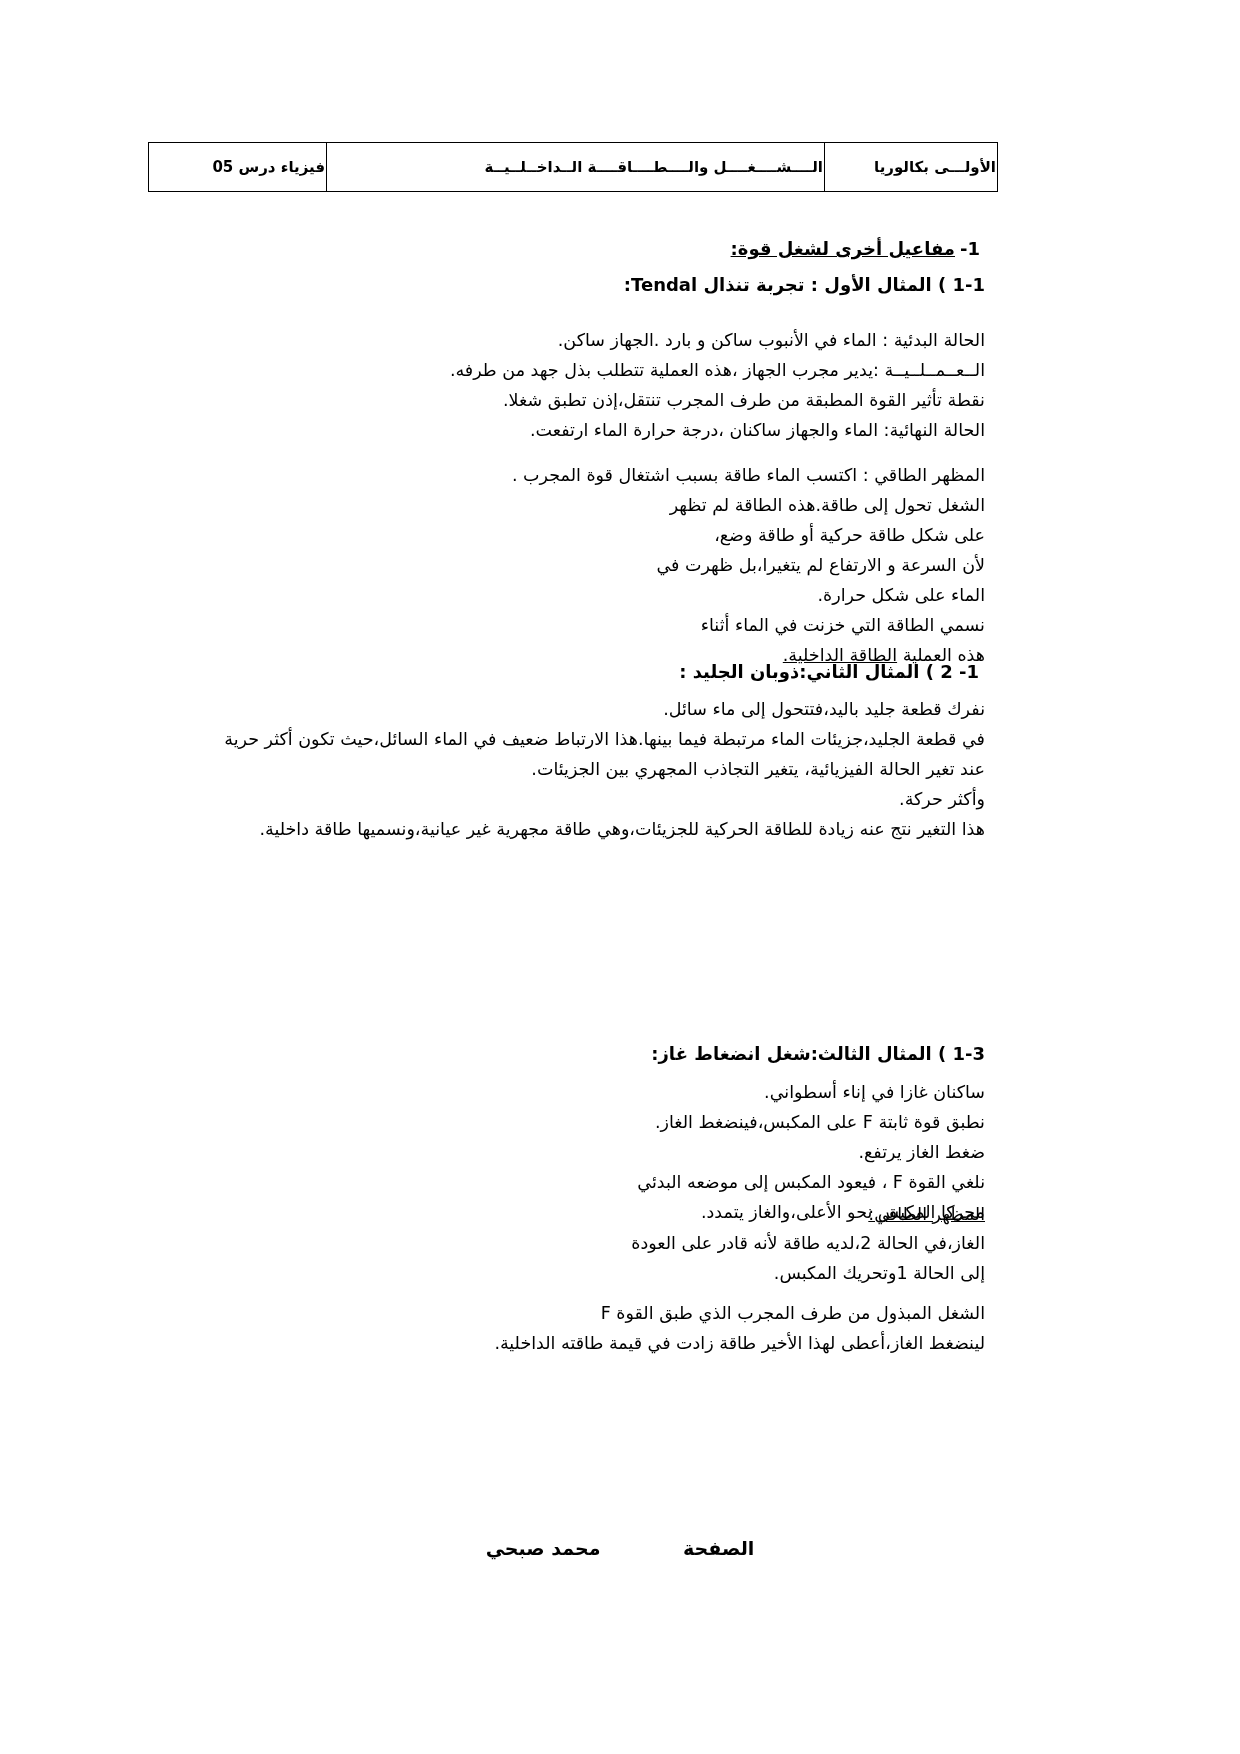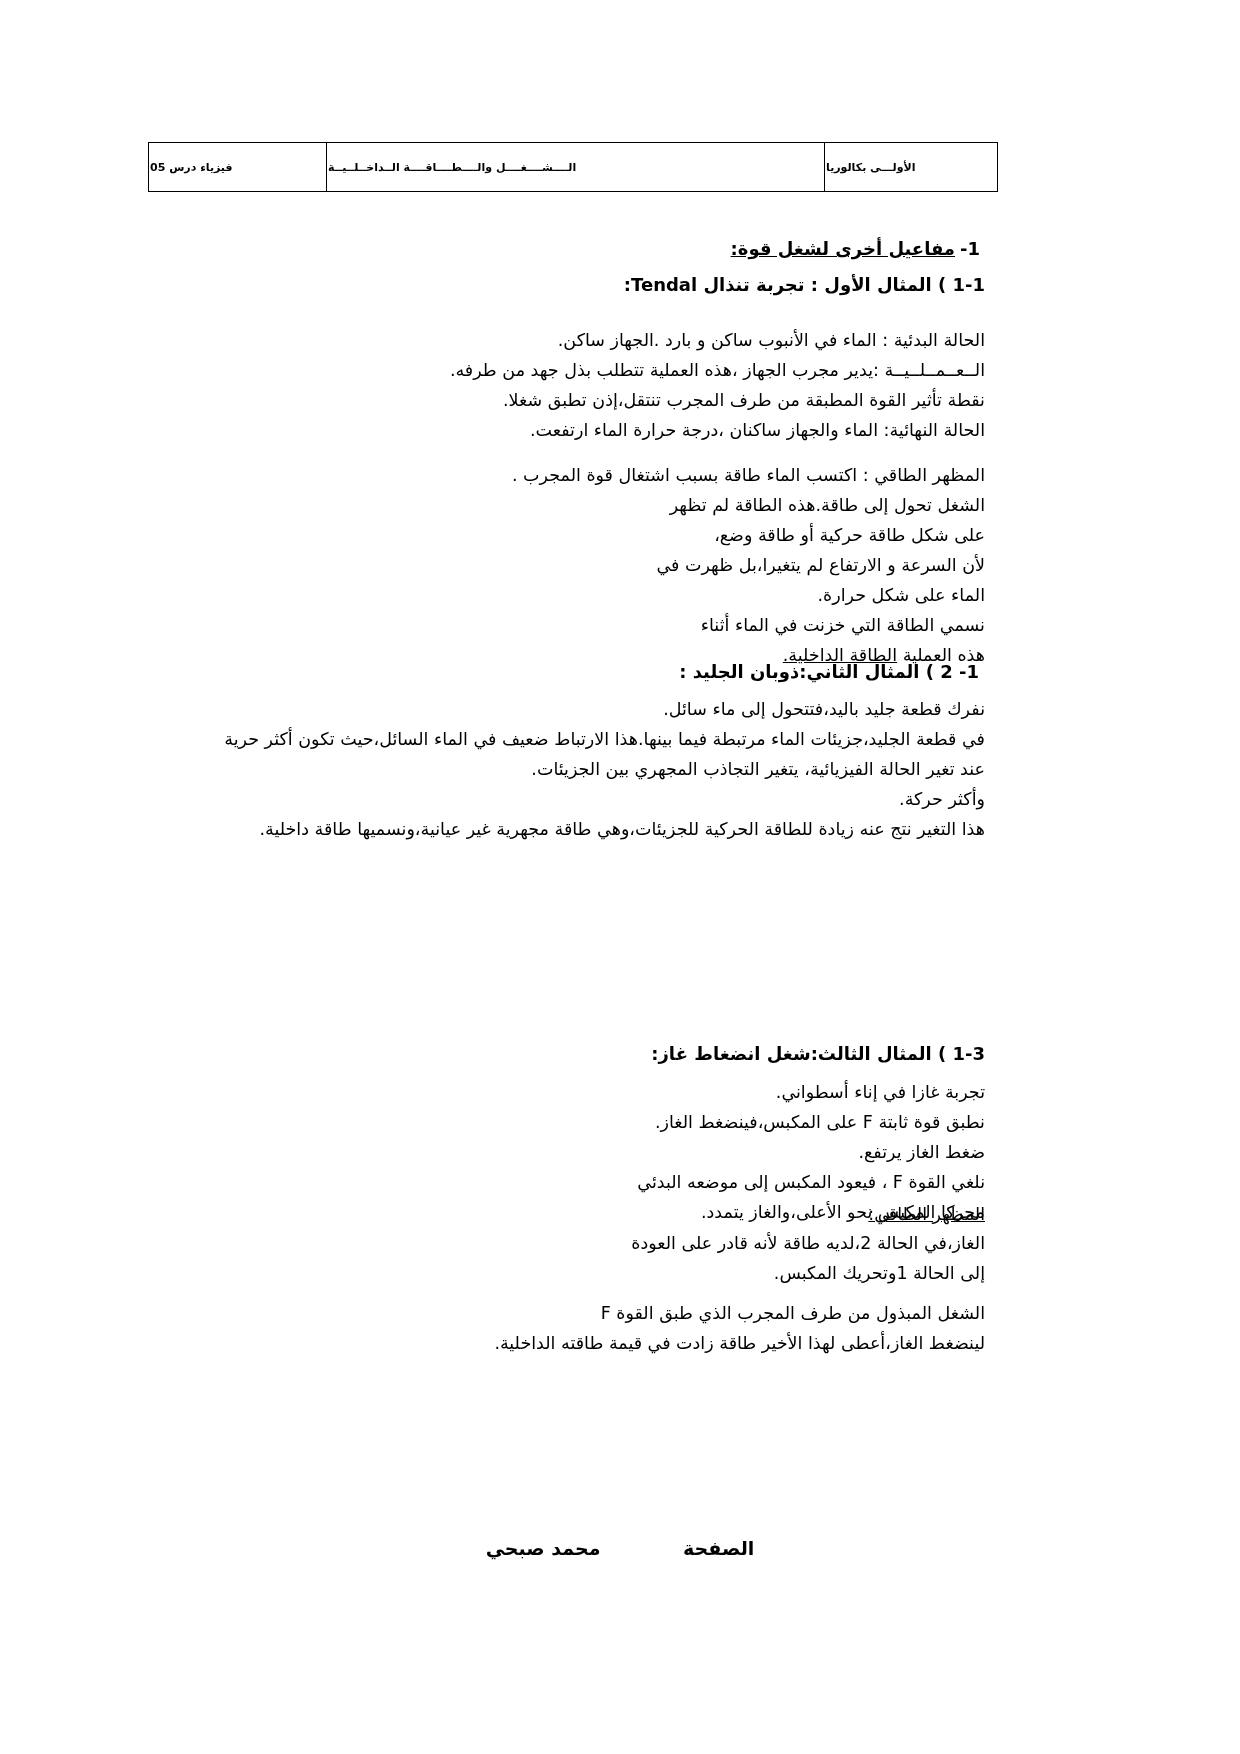--- a/index.html
+++ b/index.html
@@ -25,24 +25,24 @@
   .header-table {
     position: absolute;
     top: 142px;
     left: 148px;
     width: 840px;
     border-collapse: collapse;
     table-layout: fixed;
   }
   .header-table td {
     border: 1px solid #000;
-    text-align: left;
+    text-align: right;
     vertical-align: middle;
     height: 46px;
-    font-size: 11px;
+    font-size: 15px;
     font-weight: bold;
   }
   .hdr-right { width: 175px; font-size: 16px; }
   .hdr-mid   { width: 495px; font-size: 19px; letter-spacing: 0px; }
   .hdr-left  { width: 170px; font-size: 15px; }
 
   
   .txt {
     position: absolute;
     font-size: 17.5px;
@@ -198,21 +198,21 @@
     
 
     
     
     
   </div>
 
   <div class="sub-title" style="top:1043px; right:255px;">1-3 ) المثال الثالث:شغل انضغاط غاز:</div>
 
   <div class="para" style="top:1077px; right:255px;">
-    <div>تجربة غازا في إناء أسطواني.</div>
+    <div>ساكنان غازا في إناء أسطواني.</div>
     <div>
       <span>نطبق قوة ثابتة  F  على المكبس،فينضغط الغاز.</span>
     </div>
     <div>ضغط الغاز يرتفع.</div>
     <div>نلغي القوة  F ، فيعود المكبس إلى موضعه البدئي</div>
     <div>محركا المكبس نحو الأعلى،والغاز يتمدد.</div>
   </div>
 
   <div class="txt u" style="top:1200px; right:255px; font-size:17.5px;">المظهر الطاقي:</div>
 

